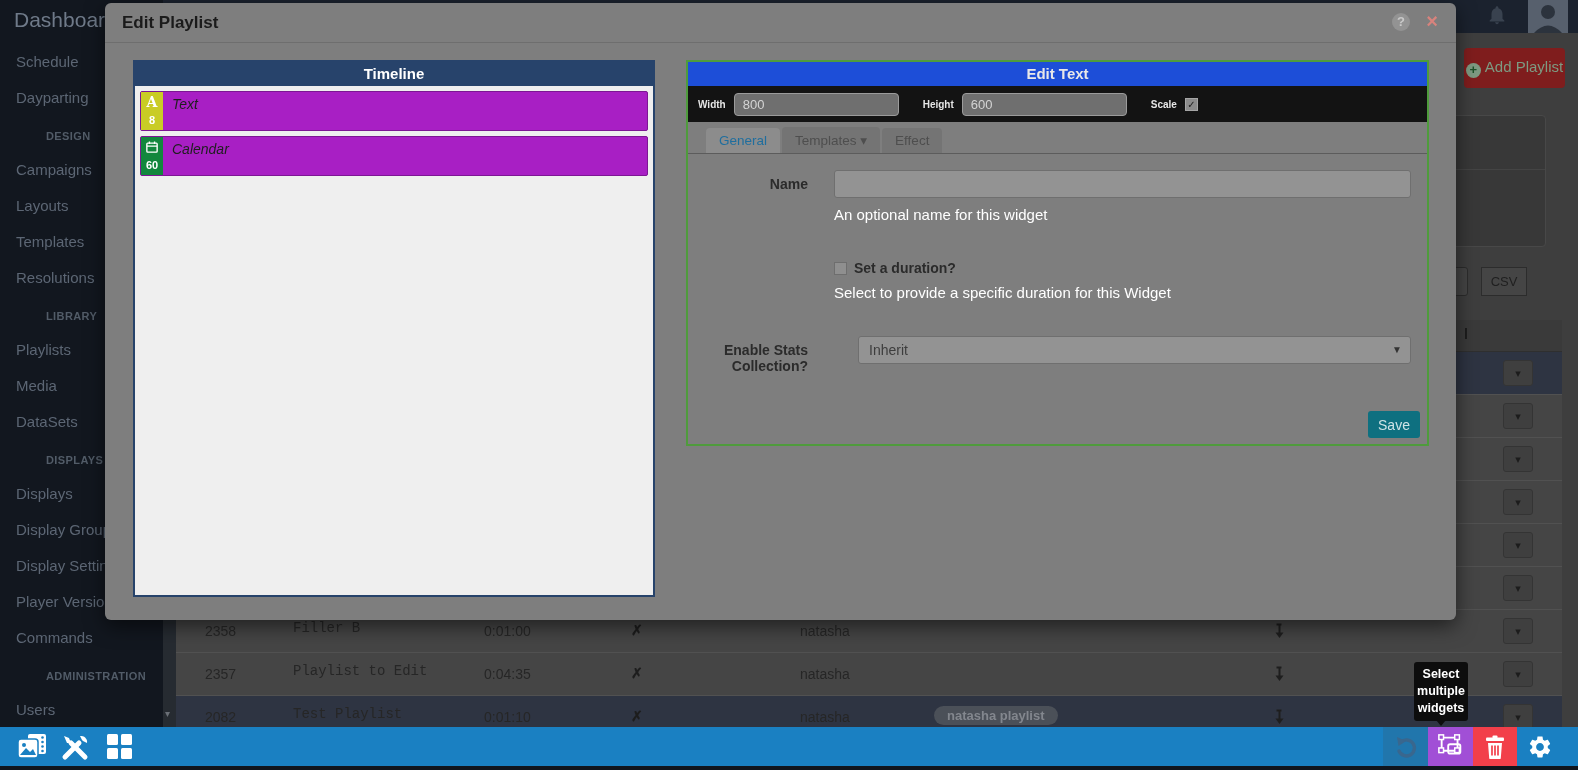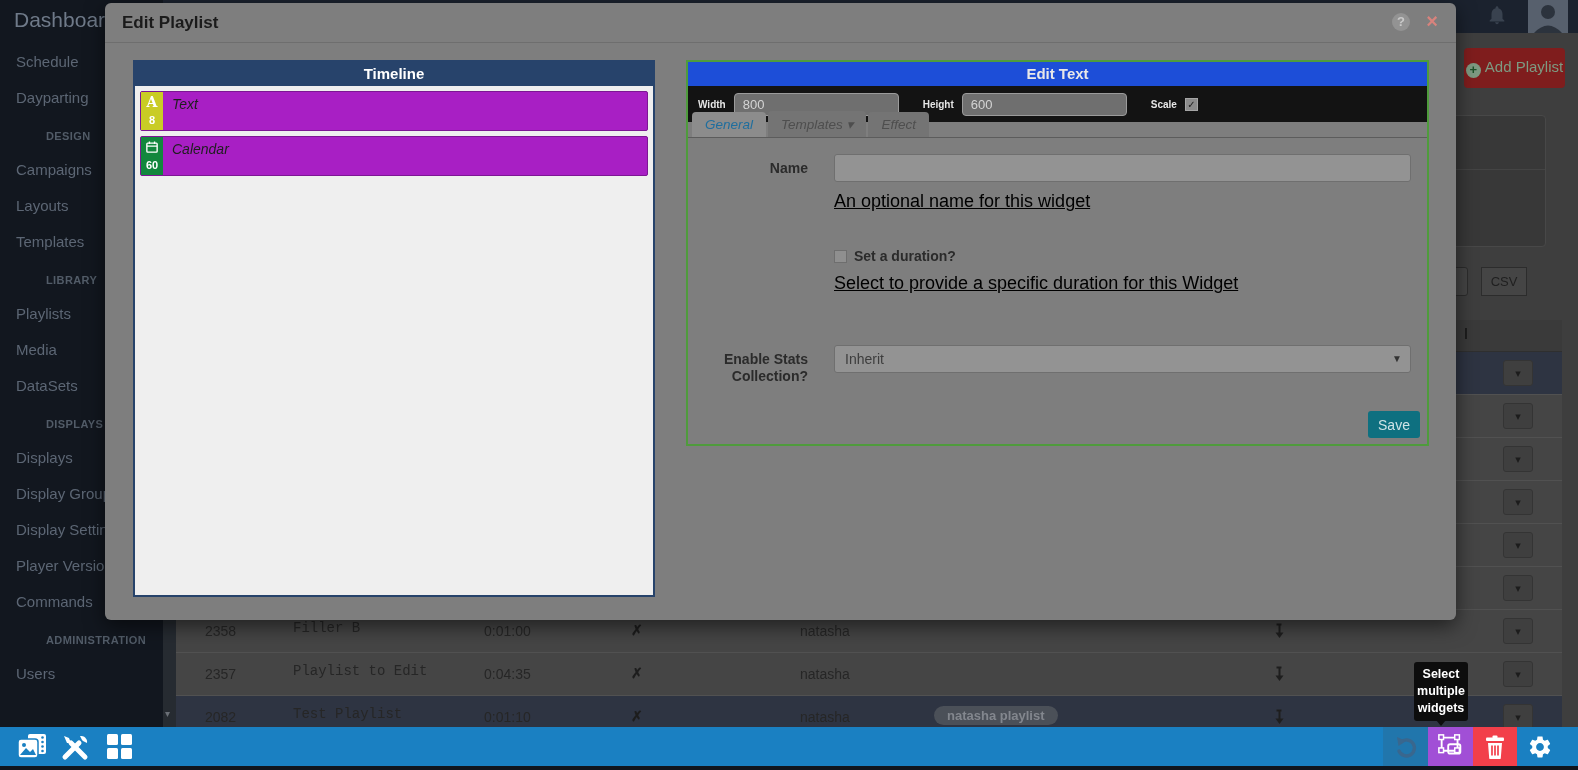--- a/index.html
+++ b/index.html
@@ -63,34 +63,34 @@
 
   
   #edittext { position:absolute; left:581px; top:57px; width:743px; height:386px; background:#7e7e7e; border:2px solid #4f9b3c; }
   #edittext .phead { height:24px; background:#1d4ed8; color:#e8e8e8; font-weight:bold; font-size:15px; text-align:center; line-height:24px; }
   #propbar { height:36px; background:#131313; display:flex; align-items:center; padding-left:10px; }
   #propbar label { color:#e6e6e6; font-weight:bold; font-size:10px; margin-right:8px; }
   #propbar input { width:165px; height:23px; background:#6f6f6f; border:1px solid #9b9b9b; border-radius:4px; color:#d4d4d4; font-size:13px; padding-left:8px; margin-right:24px; font-family:inherit; }
   .cb { display:inline-block; width:13px; height:13px; background:#8b8b8b; border:1px solid #a5a5a5; font-size:10px; line-height:12px; text-align:center; color:#1d1d1d; cursor:pointer; }
   .cb.empty { background:#8f8f8f; border-color:#6e6e6e; color:transparent; }
 
-  #tabs { height:16px; background:#7e7e7e; border-bottom:1px solid #5c5c5c; padding-left:4px; display:flex; align-items:flex-end;font-style:italic; }
+  #tabs { height:32px; background:#7e7e7e; border-bottom:1px solid #5c5c5c; padding-left:18px; display:flex; align-items:flex-end; }
   .tab { padding:5px 13px; font-size:13.5px; border-radius:4px 4px 0 0; margin-right:2px; cursor:pointer; }
   .tab.active { background:#8c8c8c; color:#1f6e9e; }
   .tab.off { background:#747474; color:#4e4e4e; }
 
   #form { position:relative; padding-top:16px; font-size:14px; }
   .frow { display:flex; margin:0 16px 6px 10px; }
   .flabel { width:110px; padding-right:0; text-align:right; font-weight:bold; color:#2b2b2b; padding-top:6px; line-height:1.2; }
   .fctl { margin-left:26px; flex:1; }
   .fctl input[type=text] { width:100%; height:28px; background:#939393; border:1px solid #6f6f6f; border-radius:3px; font-family:inherit; }
-  .fhelp { margin:6px 16px 0 146px; color:#000000; font-size:18px; line-height:1.45;text-decoration:underline; }
+  .fhelp { margin:6px 16px 0 146px; color:#ffffff; font-size:15px; line-height:1.45; }
   .durrow { margin:34px 0 0 146px; color:#2b2b2b; font-weight:bold; }
   .durrow .cb { vertical-align:-2px; margin-right:7px; }
-  .statsrow { margin-top:49px; }
+  .statsrow { margin-top:32px;gap:24px; }
   .selectbox { position:relative; width:100%; height:28px; background:#939393; border:1px solid #6f6f6f; border-radius:3px; color:#3d3d3d; line-height:26px; padding-left:10px; cursor:pointer; }
   .selectbox .sc { position:absolute; right:8px; top:0; font-size:10px; color:#333; }
   #save-btn { position:absolute; right:7px; bottom:6px; width:52px; height:27px; background:#0e7080; border:none; border-radius:3px; color:#cfe3e6; font-size:14px; font-family:inherit; cursor:pointer; }
 
   
   #tooltip { position:absolute; left:1414px; top:662px; width:54px; background:#0d0d0d; border-radius:3px; color:#fff; font-size:12.5px; font-weight:bold; text-align:center; line-height:1.35; padding:4px 2px; z-index:40; }
   #tooltip:after { content:""; position:absolute; left:50%; bottom:-5px; margin-left:-5px; border:5px solid transparent; border-bottom:none; border-top:6px solid #0d0d0d; }
 
   
   #toolbar { position:absolute; left:0; top:727px; width:1578px; height:39px; background:#1a80c2; z-index:20; }
@@ -121,20 +121,21 @@
 
 <div id="sidebar">
   <div class="brand">Dashboard</div>
   <div class="menu">
     <div class="item">Schedule</div>
     <div class="item">Dayparting</div>
     <div class="sect">DESIGN</div>
     <div class="item">Campaigns</div>
     <div class="item">Layouts</div>
     <div class="item">Templates</div>
+    <div class="item">Resolutions</div>
     <div class="sect">LIBRARY</div>
     <div class="item">Playlists</div>
     <div class="item">Media</div>
     <div class="item">DataSets</div>
     <div class="sect">DISPLAYS</div>
     <div class="item">Displays</div>
     <div class="item">Display Groups</div>
     <div class="item">Display Settings</div>
     <div class="item">Player Versions</div>
     <div class="item">Commands</div>

